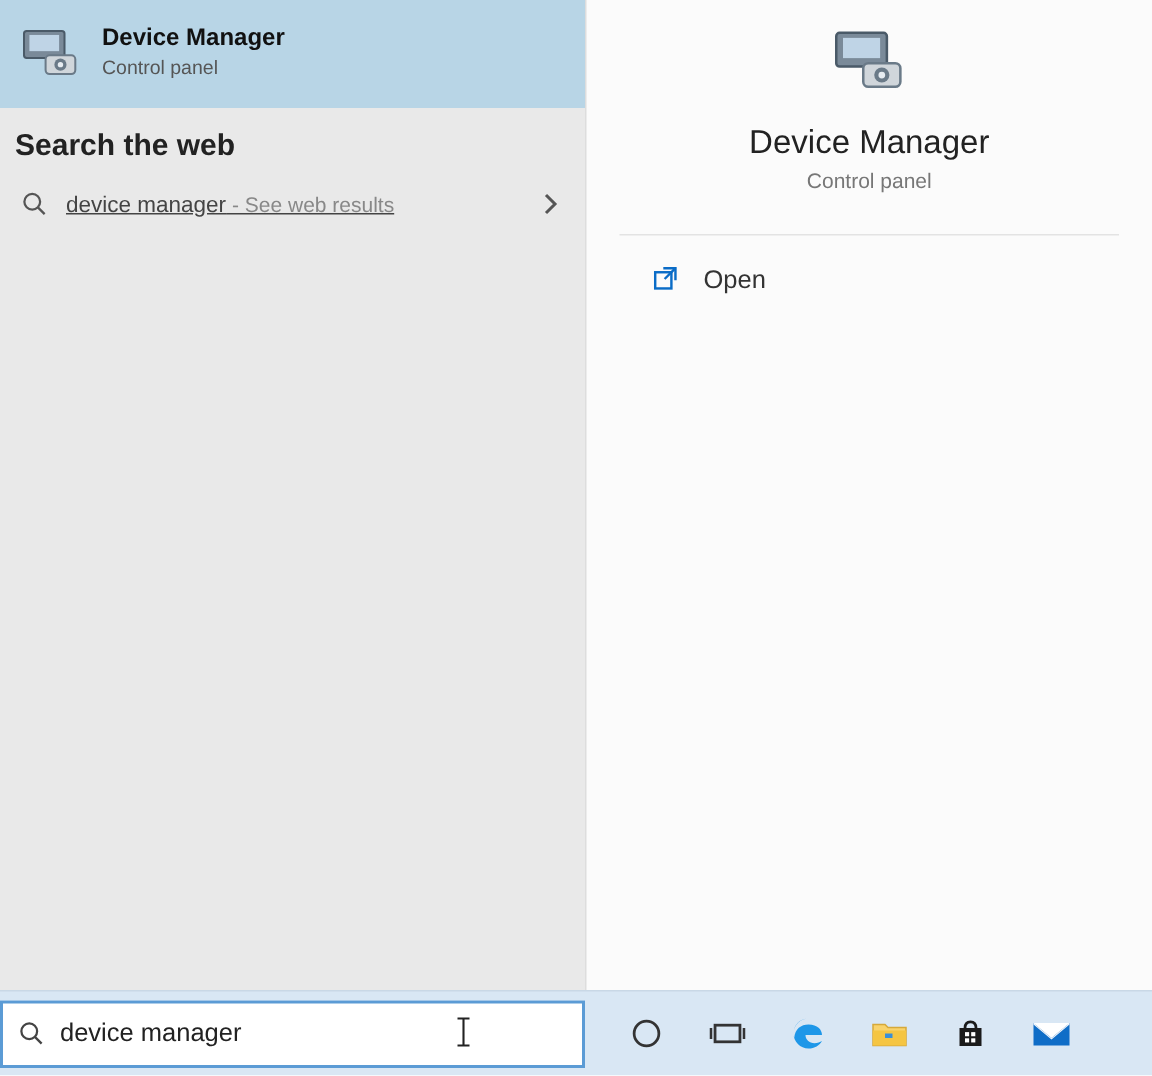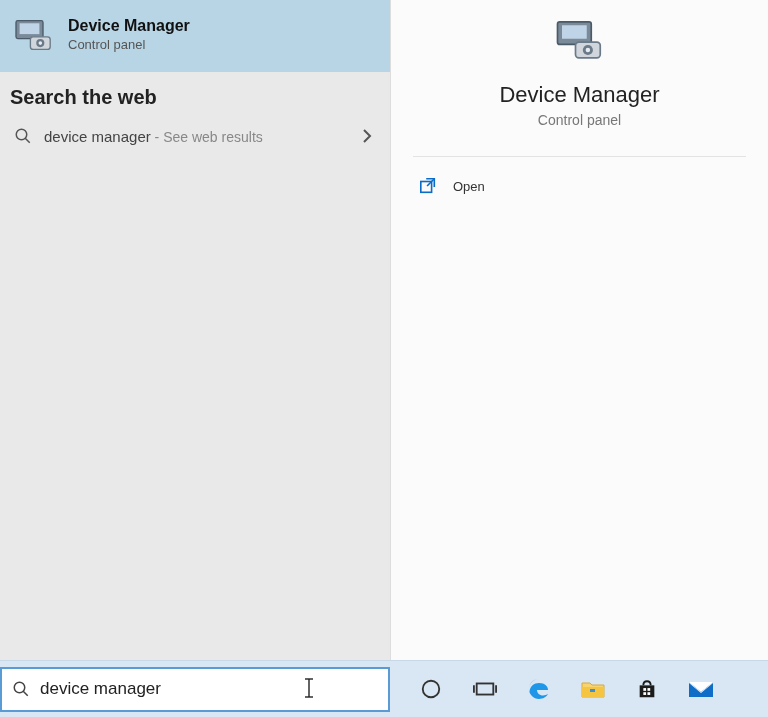--- a/index.html
+++ b/index.html
@@ -47,44 +47,45 @@
     color:#222;
   }
   .web-row {
     display:flex;
     align-items:center;
     padding: 10px 14px;
     gap:12px;
     cursor:default;
   }
   .web-row .micon { width:18px; color:#555; }
-  .web-text { flex:1; font-size:15px; color:#444;}
+  .web-text { flex:1; font-size:15px; color:#444;text-decoration:underline;}
   .web-text .suffix { color:#888; font-size:14px;}
   .chevron { color:#666; font-size:18px; padding-right:4px;}
   
   .right {
     flex:1;
     background:#fbfbfb;
     border-left:1px solid #ddd;
     position:relative;
   }
   .detail-header{
     text-align:center;
     padding-top:18px;
     padding-bottom:28px;
   }
   .detail-icon { margin:0 auto 18px auto; width:54px; height:46px;}
   .detail-title { font-size:22px; font-weight:400; color:#222;}
   .detail-sub { font-size:14px; color:#777; margin-top:4px;}
   .divider { height:0; border-top:1px solid #e3e3e3; margin: 0 22px;}
   .action-row{
-    display:flex; align-items:center; gap:16px;
+    display:flex; align-items:flex-start; gap:16px;
     padding:20px 28px;
-    font-size:13px;
+    font-size:17px;
     color:#333;
+    margin-left:16px;
   }
   .action-icon { color:#0a6cc7; width:18px;height:18px;display:flex;align-items:center;justify-content:center;}
   
   .taskbar{
     position:absolute;
     bottom:0; left:0;
     width:768px;
     height:57px;
     background:#d9e7f4;
     display:flex;

